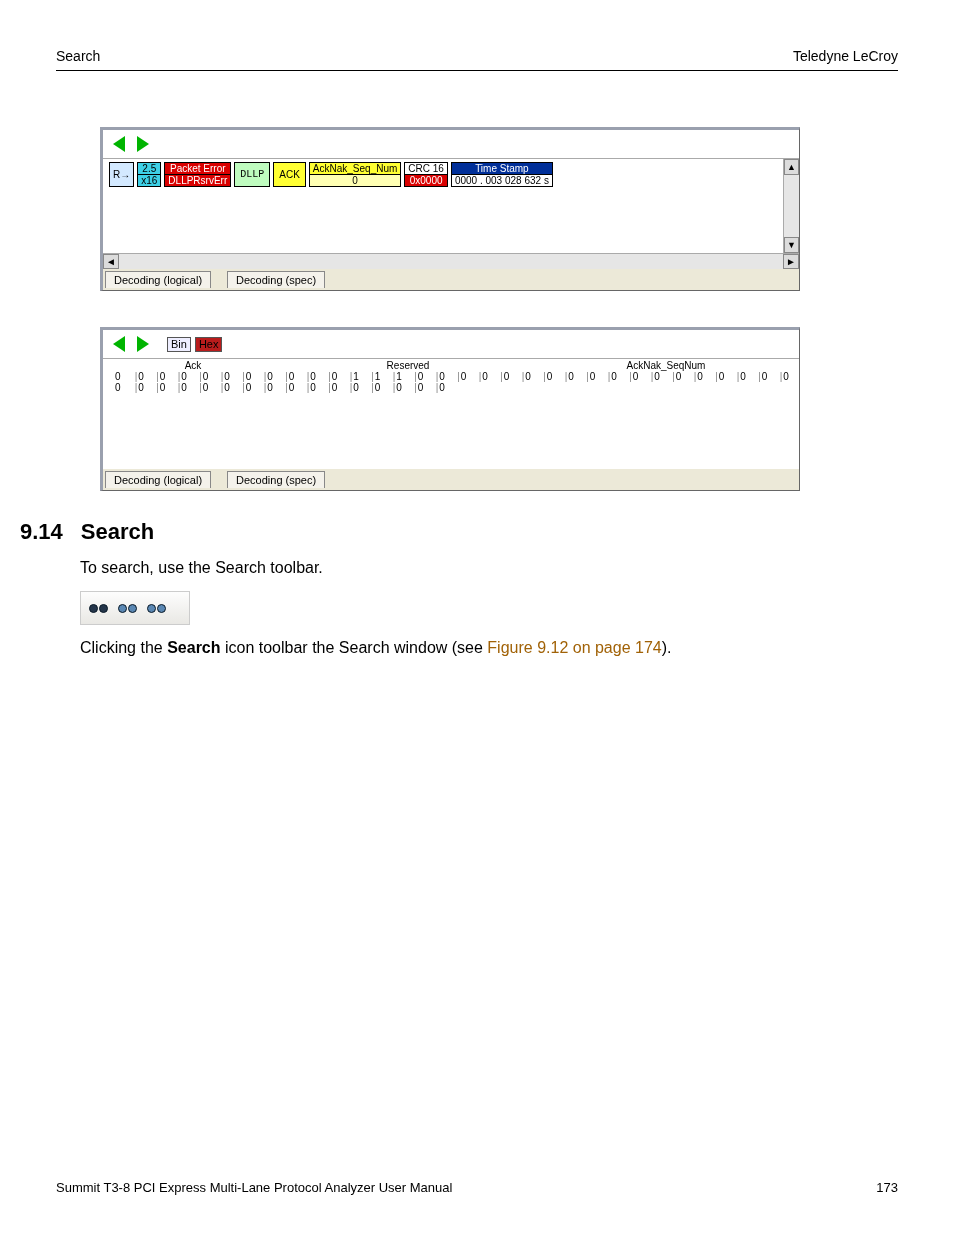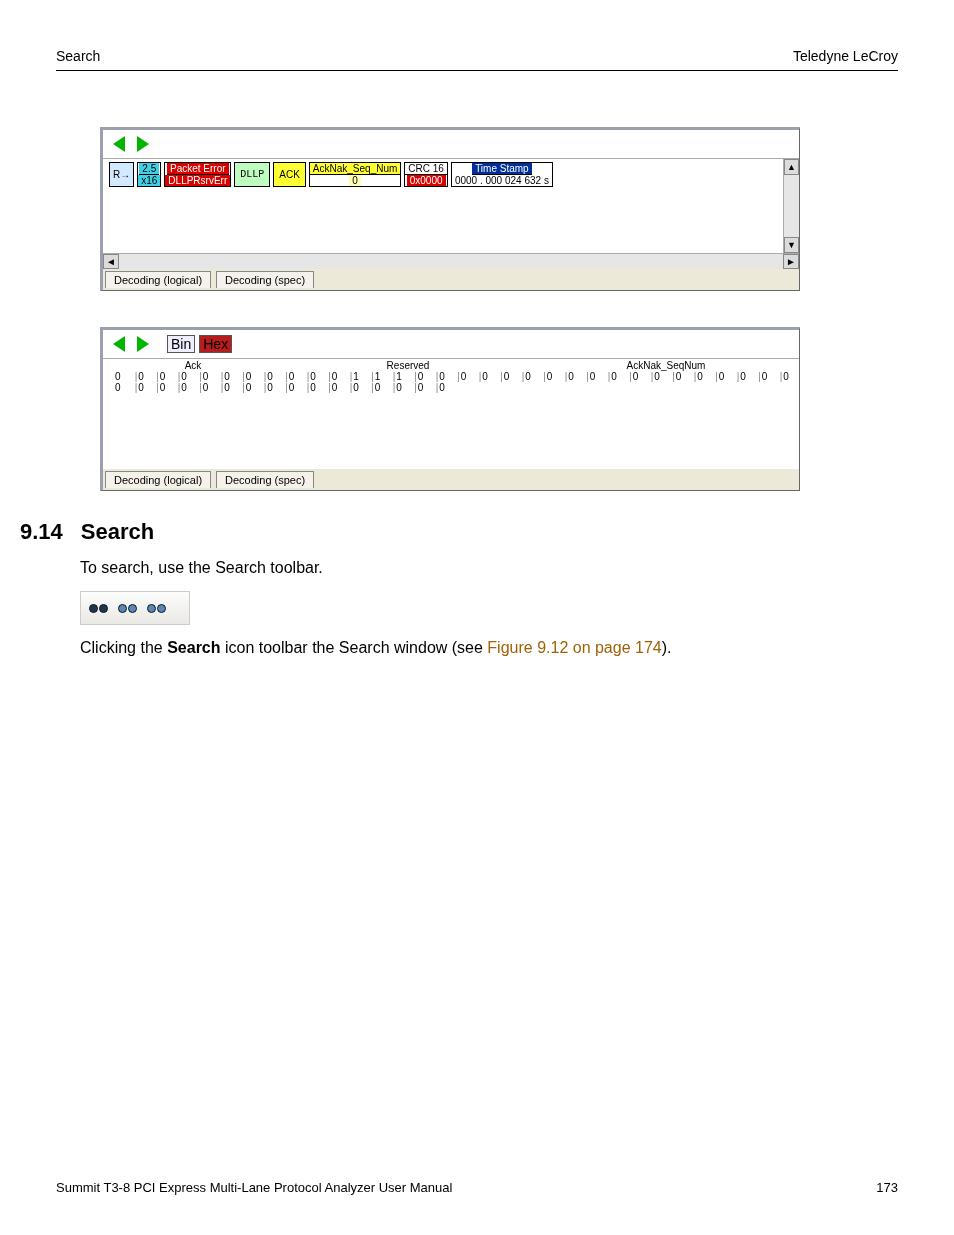--- a/index.html
+++ b/index.html
@@ -41,21 +41,21 @@
     border-bottom: 1px solid #aaa;
   }
   .tri {
     width: 0; height: 0;
     border-top: 8px solid transparent;
     border-bottom: 8px solid transparent;
   }
   .tri-left  { border-right: 12px solid #00b400; }
   .tri-right { border-left: 12px solid #00b400; }
   .tri-wrap { display:inline-flex; align-items:center; justify-content:center; width:20px; height:20px; border:1px solid transparent; }
-  .tog { font-size:14px; padding:1px 3px; border:1px solid #555; background:#eef; line-height:1; }
+  .tog { font-size:11px; padding:1px 3px; border:1px solid #555; background:#eef; line-height:1; }
   .tog.on { background:#b91c1c; }
   .pane-body {
     height: 94px;
     background: #fff;
     position: relative;
     overflow: hidden;
   }
   .vscroll {
     position: absolute; right: 0; top: 0; bottom: 0; width: 16px;
     background: #e6e6e6; border-left: 1px solid #aaa;
@@ -68,32 +68,32 @@
   }
   .hsbtn { width:16px; background:#dcdcdc; border:1px solid #888; text-align:center; font-size:10px; line-height:14px;}
   .packet-row {
     display: flex;
     align-items: stretch;
     gap: 3px;
     padding: 3px 6px;
     font-size: 10px;
   }
   .cell { border:1px solid #000; text-align:center; line-height:1.1; }
-  .cell-stack { display:flex; flex-direction:column;align-items:center; }
+  .cell-stack { display:flex; flex-direction:column; }
   .cell-stack > div { border-bottom:1px solid #000; padding:0 3px; }
   .cell-stack > div:last-child { border-bottom:none; }
   .bg-paleblue { background:#d3e9ff; }
   .bg-cyan     { background:#3ed0e6; }
   .bg-red { background:#d90000; color:#fff; }
   .bg-ltgrn { background:#bffcbf; }
   .bg-yel   { background:#ffff33; }
   .bg-lyel  { background:#ffffb3; }
   .bg-navy { background:#002f99; color:#fff; }
   .tabs {
-    display:flex; gap:5px; font-size:11px;
+    display:flex; gap:16px; font-size:11px;
     background:#ece9d8;
     padding:2px 2px 2px 2px;
   }
   .tab {
     border:1px solid #888; padding:2px 8px; background:#f4f2eb; border-bottom:none;
   }
   
   .shot2 .pane-body { height: 110px; }
   .bit-grid {
     font-size: 10px;
@@ -166,21 +166,21 @@
         <div class="cell cell-stack">
           <div class="bg-yel">AckNak_Seq_Num</div>
           <div class="bg-lyel">0</div>
         </div>
         <div class="cell cell-stack">
           <div>CRC 16</div>
           <div class="bg-red">0x0000</div>
         </div>
         <div class="cell cell-stack">
           <div class="bg-navy">Time Stamp</div>
-          <div>0000 . 000 024 632 s</div>
+          <div>0000 . 003 028 632 s</div>
         </div>
       </div>
       <div class="vscroll">
         <div class="vsbtn">▲</div>
         <div class="vsbtn">▼</div>
       </div>
     </div>
     <div class="hscroll">
       <div class="hsbtn">◄</div>
       <div class="hsbtn">►</div>

